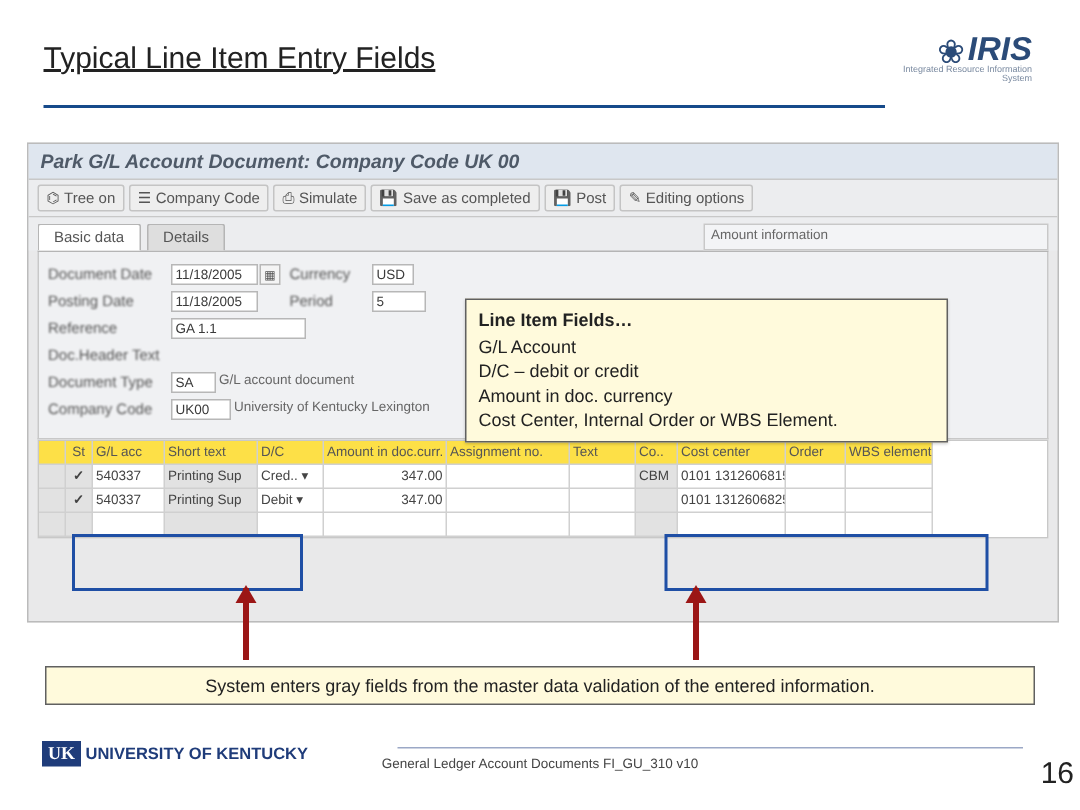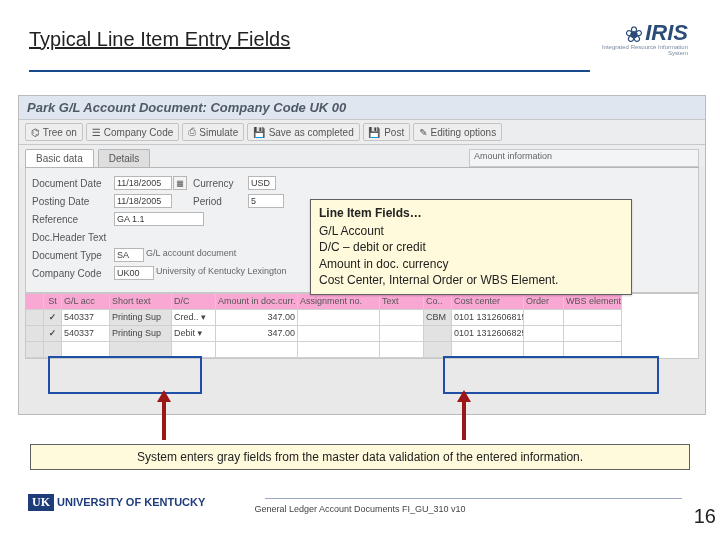--- a/index.html
+++ b/index.html
@@ -121,21 +121,21 @@
   .grid-head, .grid-row {
     display: flex;
   }
   .grid .cell {
     border-right: 1px solid #d0d0d0; border-bottom: 1px solid #d0d0d0;
     font-size: 9px; color: #444; padding: 1px 2px;
     height: 16px; line-height: 13px;
     overflow: hidden; white-space: nowrap; text-overflow: clip;
     filter: blur(0.5px);
   }
-  .grid-head .cell { background: #f9a8d4; font-weight: normal; color: #555; }
+  .grid-head .cell { background: #fde047; font-weight: normal; color: #555; }
   .grid .c-stat { width: 18px; text-align: center; }
   .grid .c-chk  { width: 18px; text-align: center; }
   .grid .c-gl   { width: 48px; }
   .grid .c-sht  { width: 62px; }
   .grid .c-dc   { width: 44px; }
   .grid .c-amt  { width: 82px; text-align: right; }
   .grid .c-asg  { width: 82px; }
   .grid .c-txt  { width: 44px; }
   .grid .c-co   { width: 28px; }
   .grid .c-cc   { width: 72px; }

